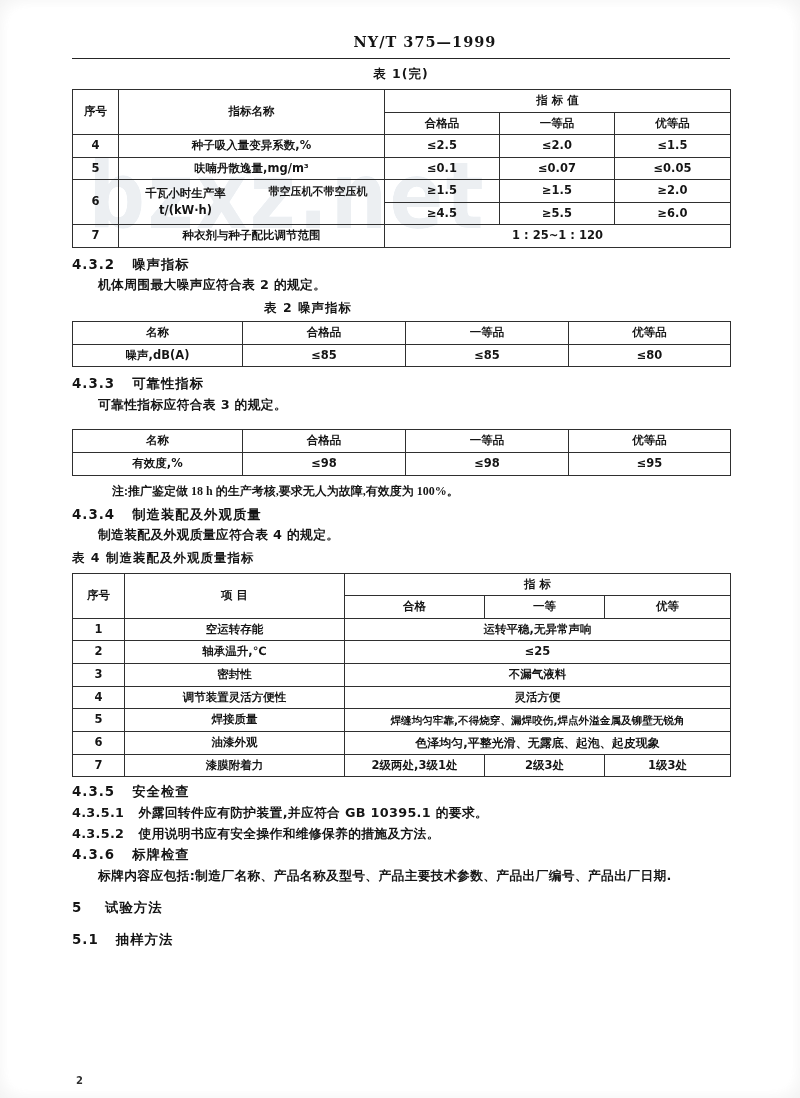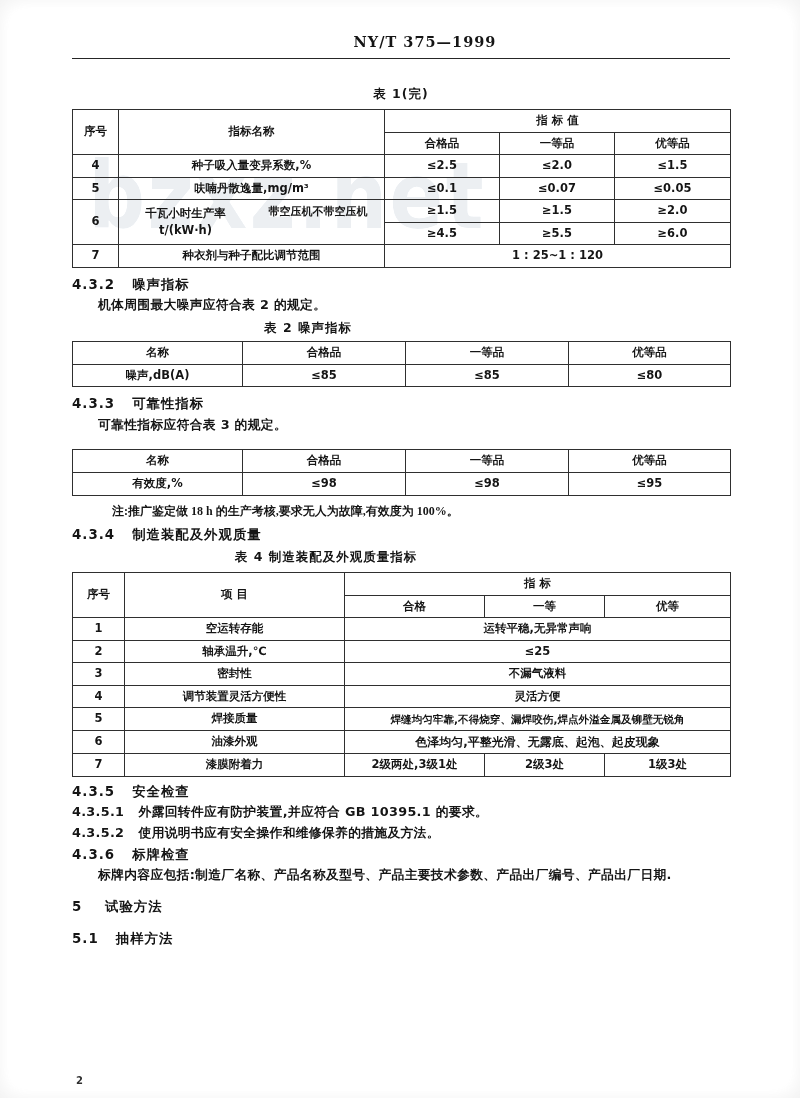--- a/index.html
+++ b/index.html
@@ -72,21 +72,21 @@
   }
   .tbl-caption.right {
     text-align: center;
     padding-right: 186px;
   }
   .tbl-caption.right2 {
     text-align: right;
     padding-right: 196px;
   }
   .tbl-caption.right3 {
-    text-align: center;
+    text-align: left;
     padding-right: 150px;
   }
 
   table.doc {
     border-collapse: collapse;
     width: 658px;
     margin: 0;
     table-layout: fixed;
   }
   table.doc td, table.doc th {
@@ -133,21 +133,20 @@
   .gap4 { height: 4px; }
   .gap6 { height: 6px; }
   .gap10 { height: 10px; }
 
   .content {
     position: absolute;
     left: 72px;
     top: 66px;
     width: 658px;
     z-index: 6;
-    margin-top: 20px;
   }
 
   .pagenum {
     position: absolute;
     left: 76px;
     bottom: 12px;
     font-size: 10px;
     font-weight: 600;
     color: #333;
   }
@@ -318,20 +317,21 @@
     </table>
 
     <div class="gap6"></div>
     <div class="note">注:推广鉴定做 18 h 的生产考核,要求无人为故障,有效度为 100%。</div>
 
     <div class="gap4"></div>
     <div class="body-txt sec-h">
       <span>4.3.4</span>&nbsp;&nbsp;
       <span>制造装配及外观质量</span>
     </div>
+    <div class="body-txt ind">制造装配及外观质量应符合表 4 的规定。</div>
 
     <div class="gap4"></div>
     <div class="tbl-caption right3">表 4    制造装配及外观质量指标</div>
     <div class="gap6"></div>
 
     <table class="doc">
       <colgroup>
         <col style="width:52px">
           <col style="width:220px">
         <col style="width:140px">

